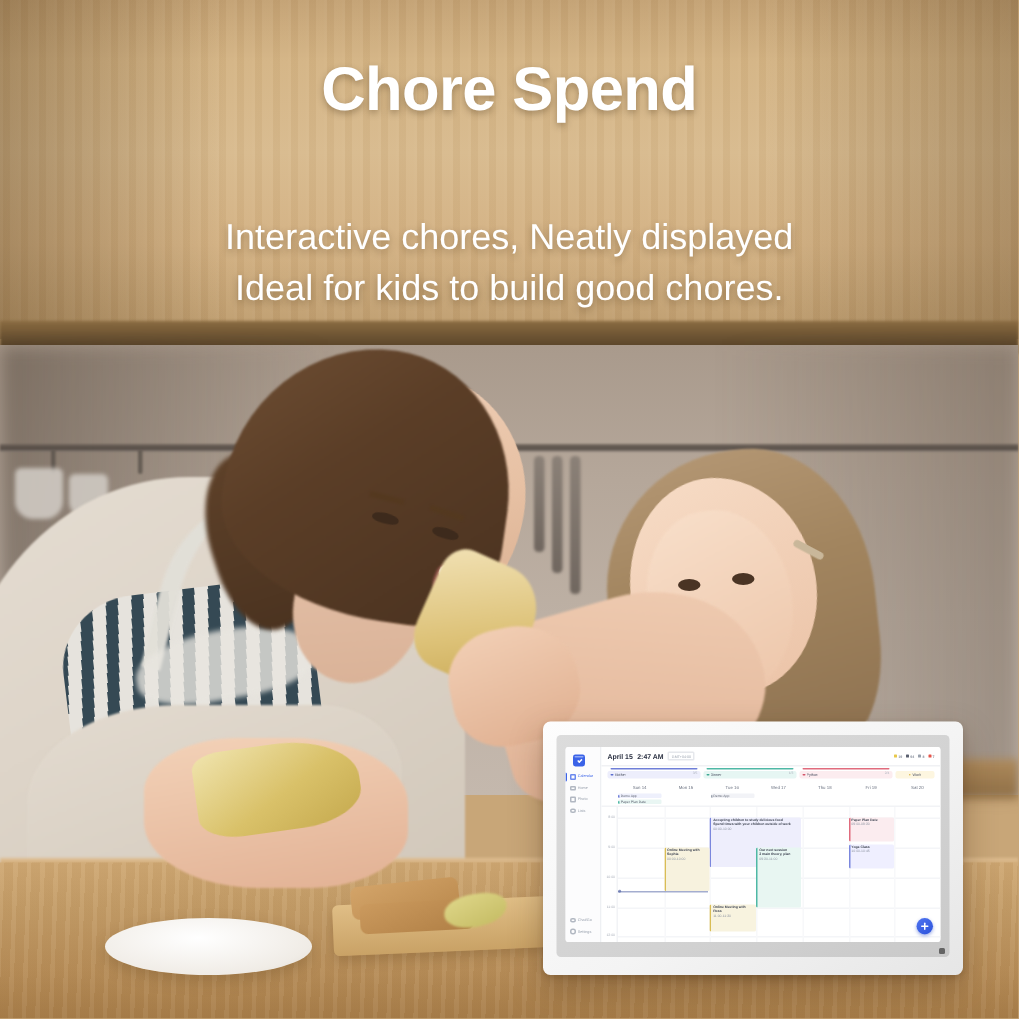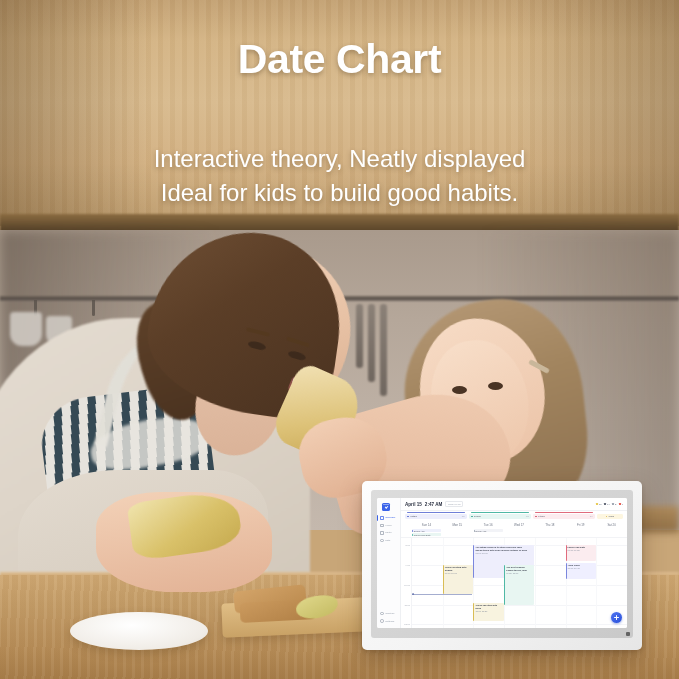--- a/index.html
+++ b/index.html
@@ -508,25 +508,25 @@
   <div class="toast-big"></div>
   <div class="board2"></div>
   <div class="board"></div>
   <div class="toast-a"></div>
   <div class="toast-b"></div>
   <div class="lettuce"></div>
   <div class="plate"></div>
 </div>
 
 <div class="headline">
-  <h1>Date Chart</h1>
+  <h1>Chore Spend</h1>
 </div>
 <div class="subhead">
-  <p>Interactive theory, Neatly displayed</p>
-  <p>Ideal for kids to build good habits.</p>
+  <p>Interactive chores, Neatly displayed</p>
+  <p>Ideal for kids to build good chores.</p>
 </div>
 
 <div class="device-shadow"></div>
 <div class="device">
   <div class="device-bezel">
     <div class="device-dot"></div>
 
     <div class="screen">
 
       <div class="sidebar">

